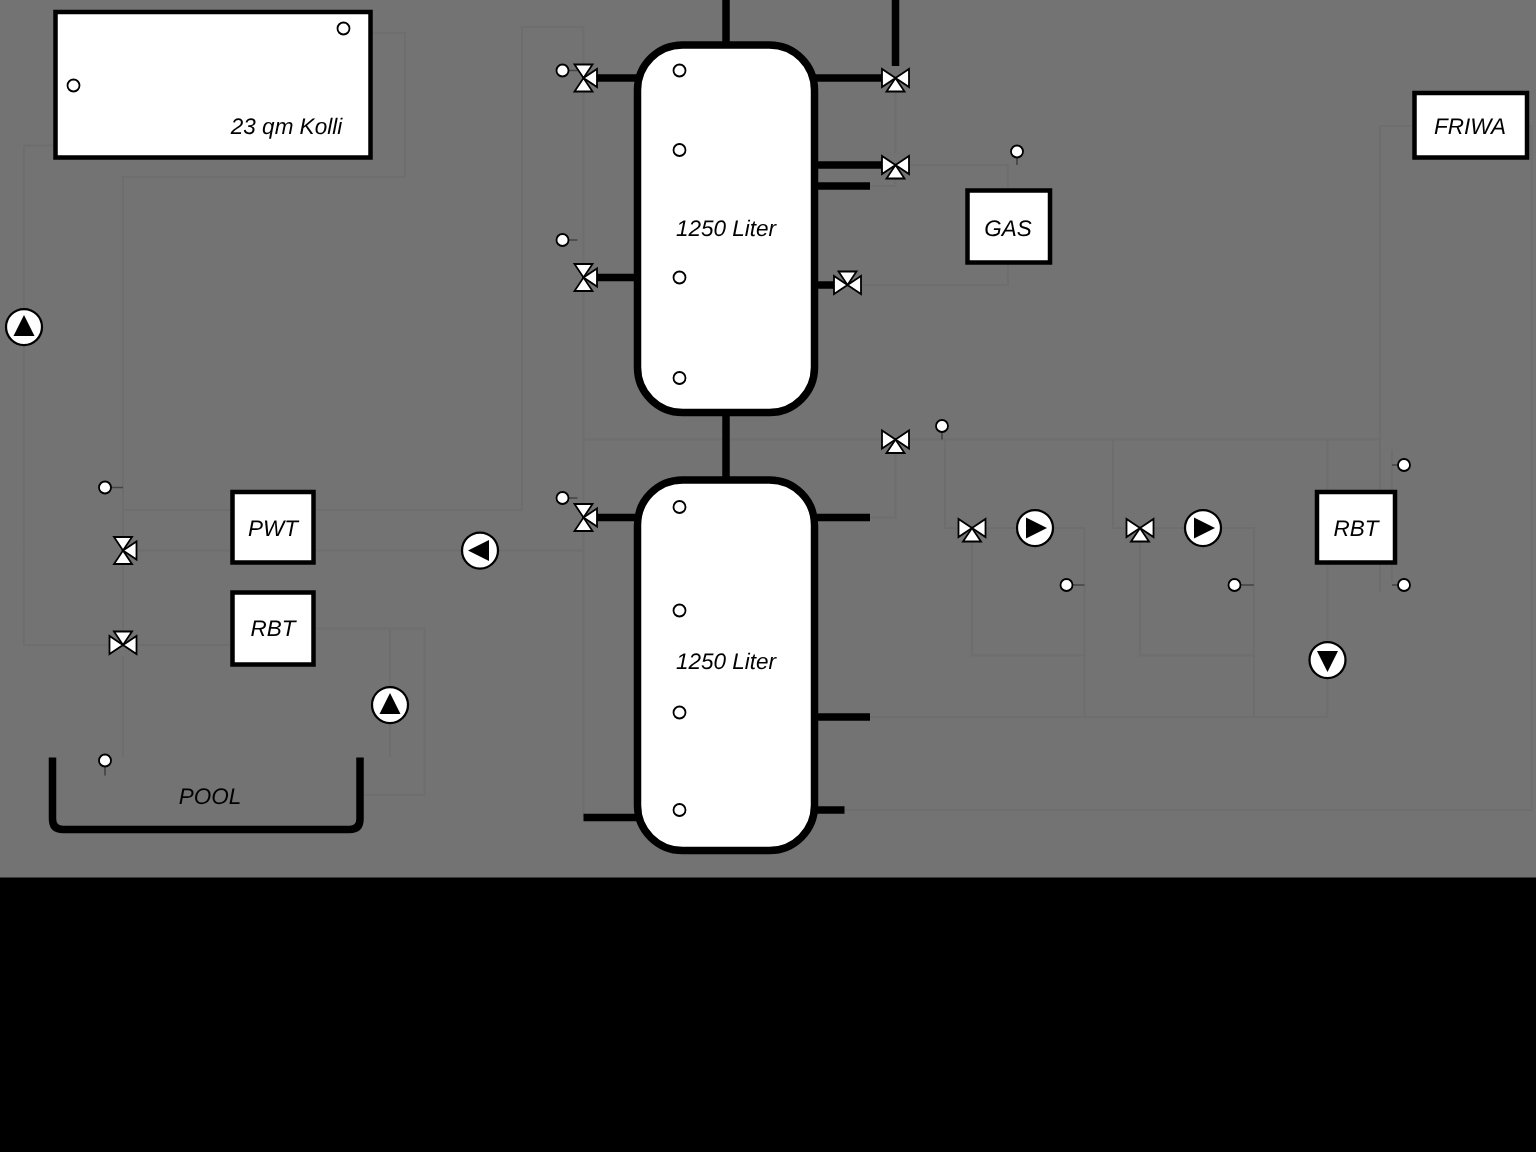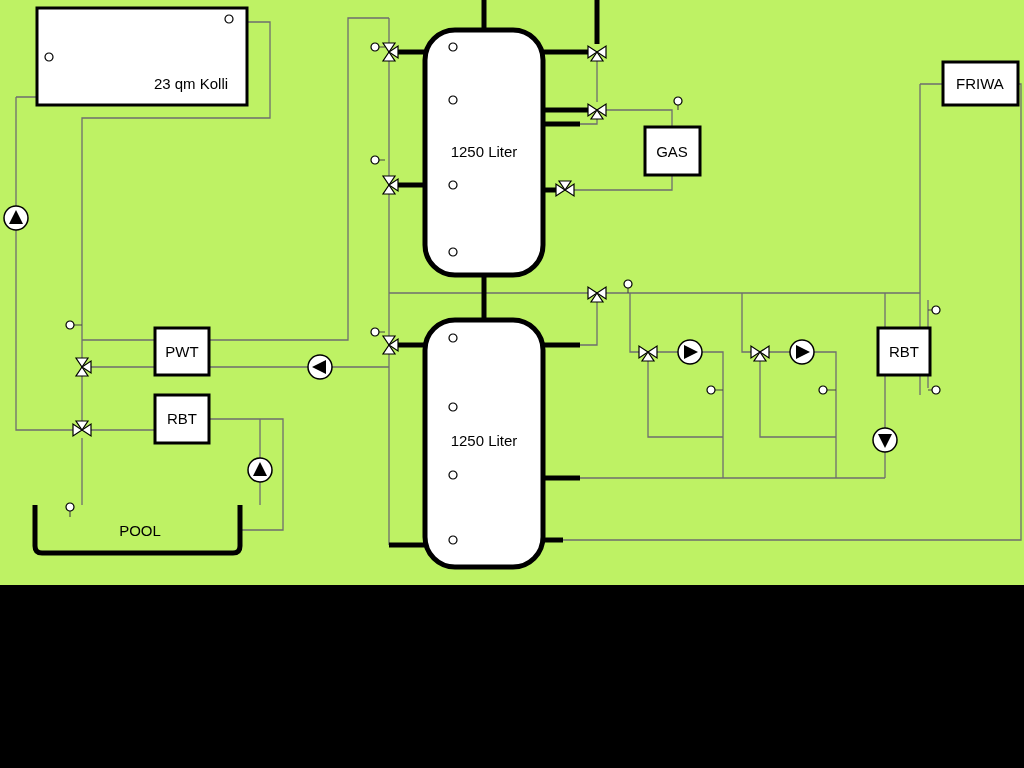--- a/index.html
+++ b/index.html
@@ -1,16 +1,16 @@
 <!DOCTYPE html>
 <html><head>
 <meta charset="utf-8">
 <style>
   html,body{margin:0;padding:0;background:#ffffff;}
-  .stage{width:1024px;height:768px;position:relative;overflow:hidden;background:#bef264;}
+  .stage{width:1024px;height:768px;position:relative;overflow:hidden;background:#737373;font-style:italic;}
   svg{display:block;}
   text{font-family:"Liberation Sans", sans-serif;fill:#000;}
 </style>
 </head>
 <body>
 
 <div class="stage">
 <svg width="1024" height="768" viewBox="0 0 1024 768">
 
   <defs>

